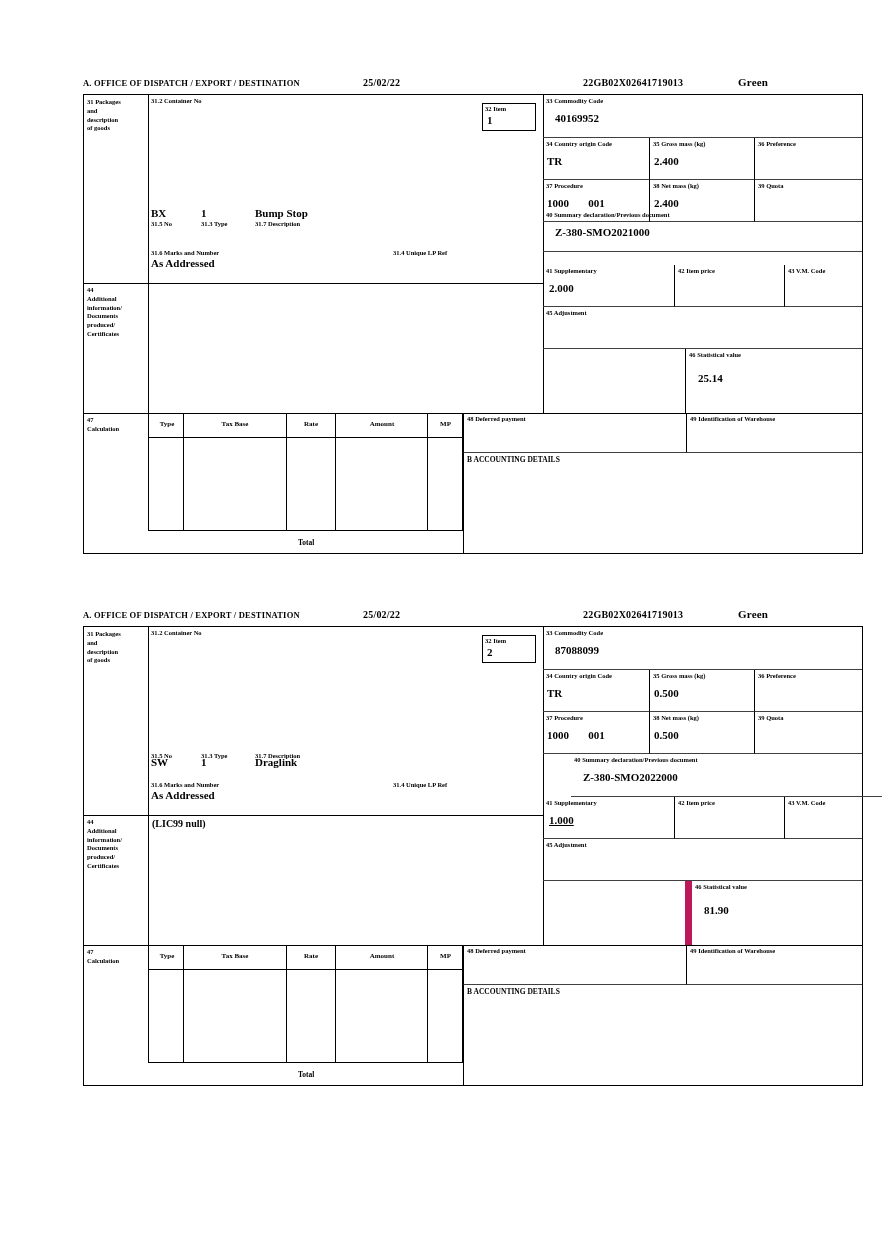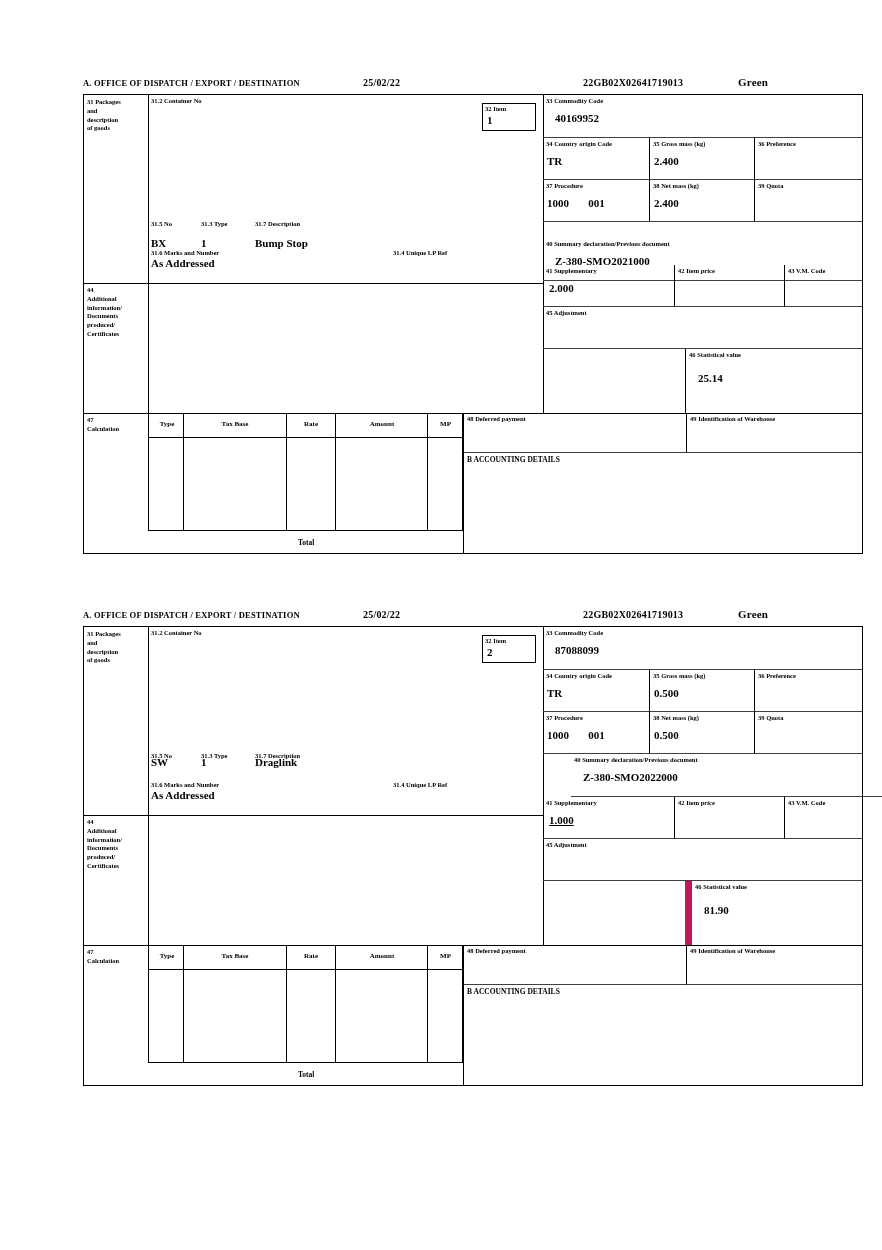--- a/index.html
+++ b/index.html
@@ -81,21 +81,21 @@
 
     <div class="c" style="left:64px;top:0;width:395px;height:188px;">
       <div class="lbl lblpad">31.2 Container No</div>
       <div class="val" style="padding:2px 0 0 6px;"></div>
 
       <div style="position:absolute;left:3px;top:117px;">
         <span class="lbl" style="display:inline-block;width:46px;">31.5 No</span>
         <span class="lbl" style="display:inline-block;width:50px;">31.3 Type</span>
         <span class="lbl">31.7 Description</span>
       </div>
-      <div style="position:absolute;left:3px;top:138px;">
+      <div style="position:absolute;left:3px;top:108px;">
         <span class="val" style="display:inline-block;width:46px;">BX</span>
         <span class="val" style="display:inline-block;width:50px;">1</span>
         <span class="val">Bump Stop</span>
       </div>
 
       <div class="lbl" style="position:absolute;left:3px;top:154px;">31.6 Marks and Number</div>
       <div class="lbl" style="position:absolute;left:245px;top:154px;">31.4 Unique LP Ref</div>
       <div class="val" style="position:absolute;left:3px;top:162px;">As Addressed</div>
       <div class="val" style="position:absolute;left:245px;top:162px;"></div>
     </div>
@@ -129,21 +129,21 @@
     </div>
     <div class="c bb br" style="left:566px;top:85px;width:105px;height:42px;">
       <div class="lbl lblpad">38 Net mass (kg)</div>
       <div class="val" style="padding:6px 0 0 4px;">2.400</div>
     </div>
     <div class="c bb" style="left:671px;top:85px;width:107px;height:42px;">
       <div class="lbl lblpad">39 Quota</div>
       <div class="val" style="padding:6px 0 0 4px;"></div>
     </div>
 
-    <div class="c bb" style="left:459px;top:143px;width:319px;height:43px;">
+    <div class="c bb" style="left:459px;top:114px;width:319px;height:43px;">
       <div class="lbl lblpad">40 Summary declaration/Previous document</div>
       <div class="val" style="padding:6px 0 0 12px;">Z-380-SMO2021000</div>
     </div>
 
     <div class="c bb br" style="left:459px;top:170px;width:132px;height:42px;">
       <div class="lbl lblpad">41 Supplementary</div>
       <div class="val" style="padding:6px 0 0 6px;">2.000</div>
     </div>
     <div class="c bb br" style="left:591px;top:170px;width:110px;height:42px;">
       <div class="lbl lblpad">42 Item price</div>
@@ -325,20 +325,23 @@
     </div>
 
     <div class="c" style="left:0;top:188px;width:64px;height:130px;">
       <div class="lbl" style="white-space:pre-line;padding:3px 0 0 3px;">44
 Additional
 information/
 Documents
 produced/
 Certificates</div>
     </div>
+    <div class="c" style="left:64px;top:188px;width:395px;height:130px;">
+      <div class="val sm" style="padding:3px 0 0 4px;">(LIC99 null)</div>
+    </div>
 
     <div class="c" style="left:0;top:318px;width:64px;height:141px;">
       <div class="lbl" style="white-space:pre-line;padding:3px 0 0 3px;">47
 Calculation</div>
     </div>
 
     <div class="c" style="left:64px;top:318px;width:315px;height:141px;">
       <div style="position:absolute;left:0;top:0;width:315px;height:25px;border-left:1px solid #000;border-right:1px solid #000;border-bottom:1px solid #000;box-sizing:border-box;">
         <span class="calchdr" style="position:absolute;left:2px;top:7px;width:32px;">Type</span>
         <span class="calchdr" style="position:absolute;left:36px;top:7px;width:100px;">Tax Base</span>

